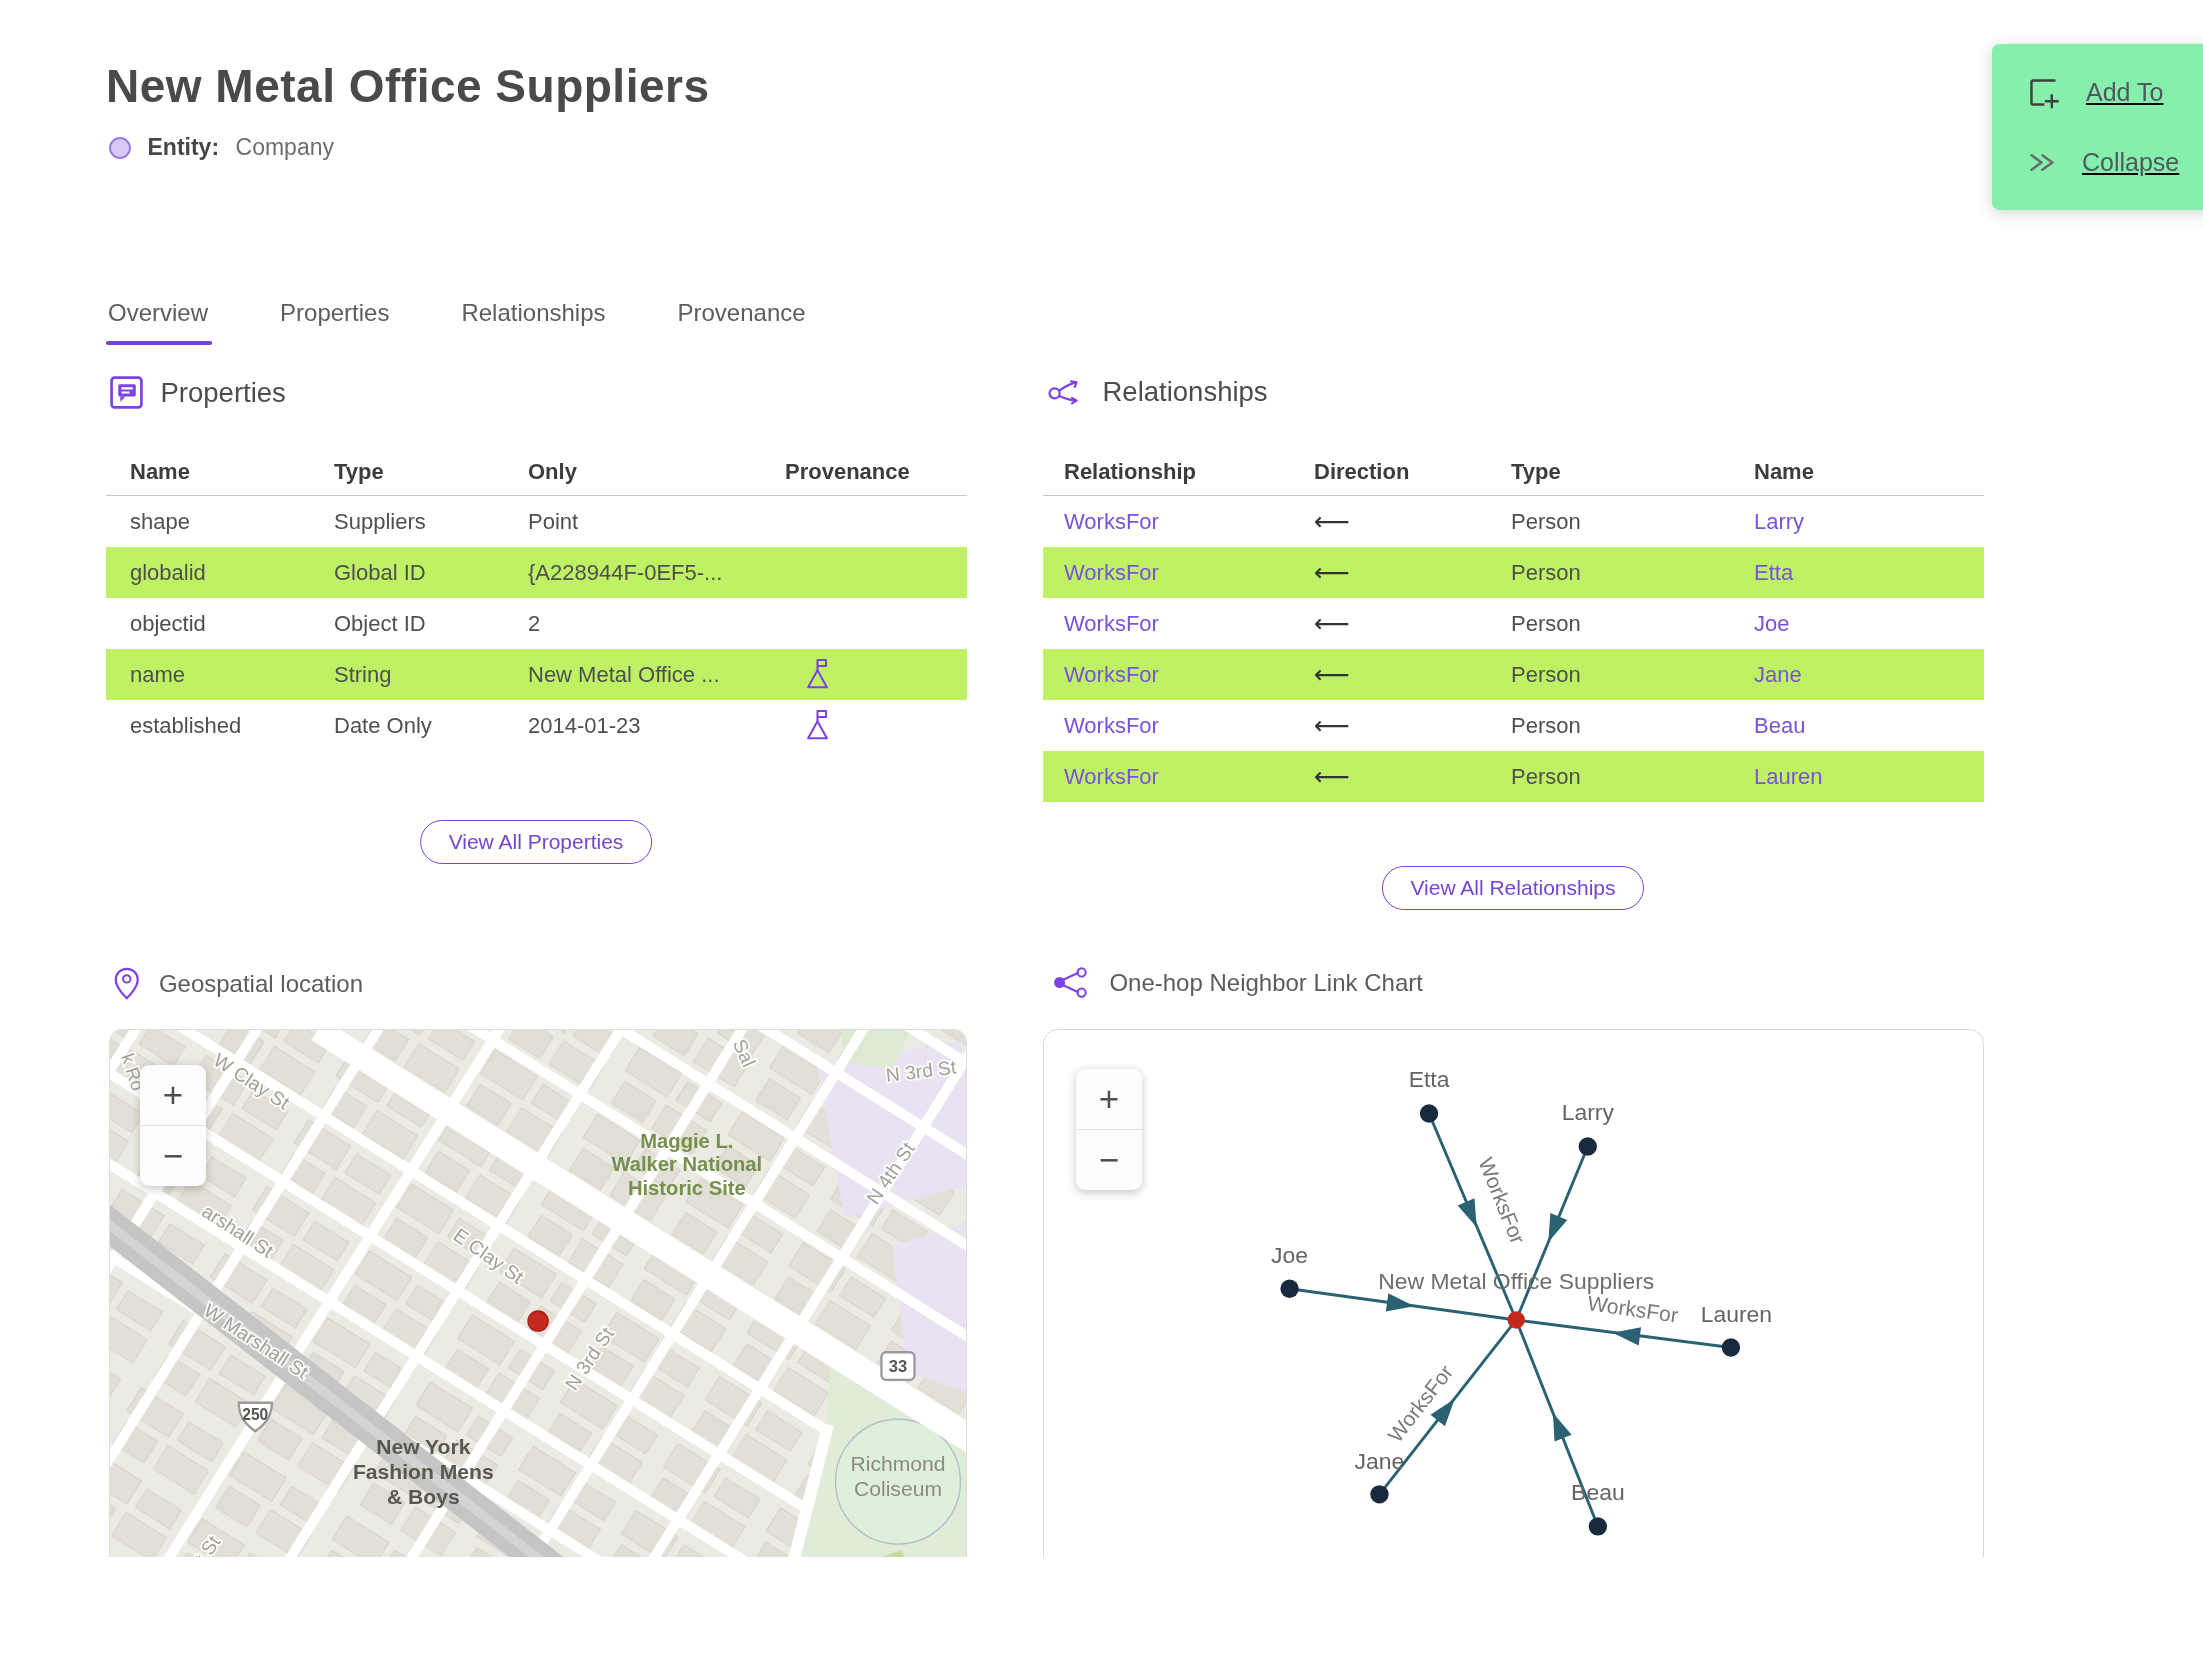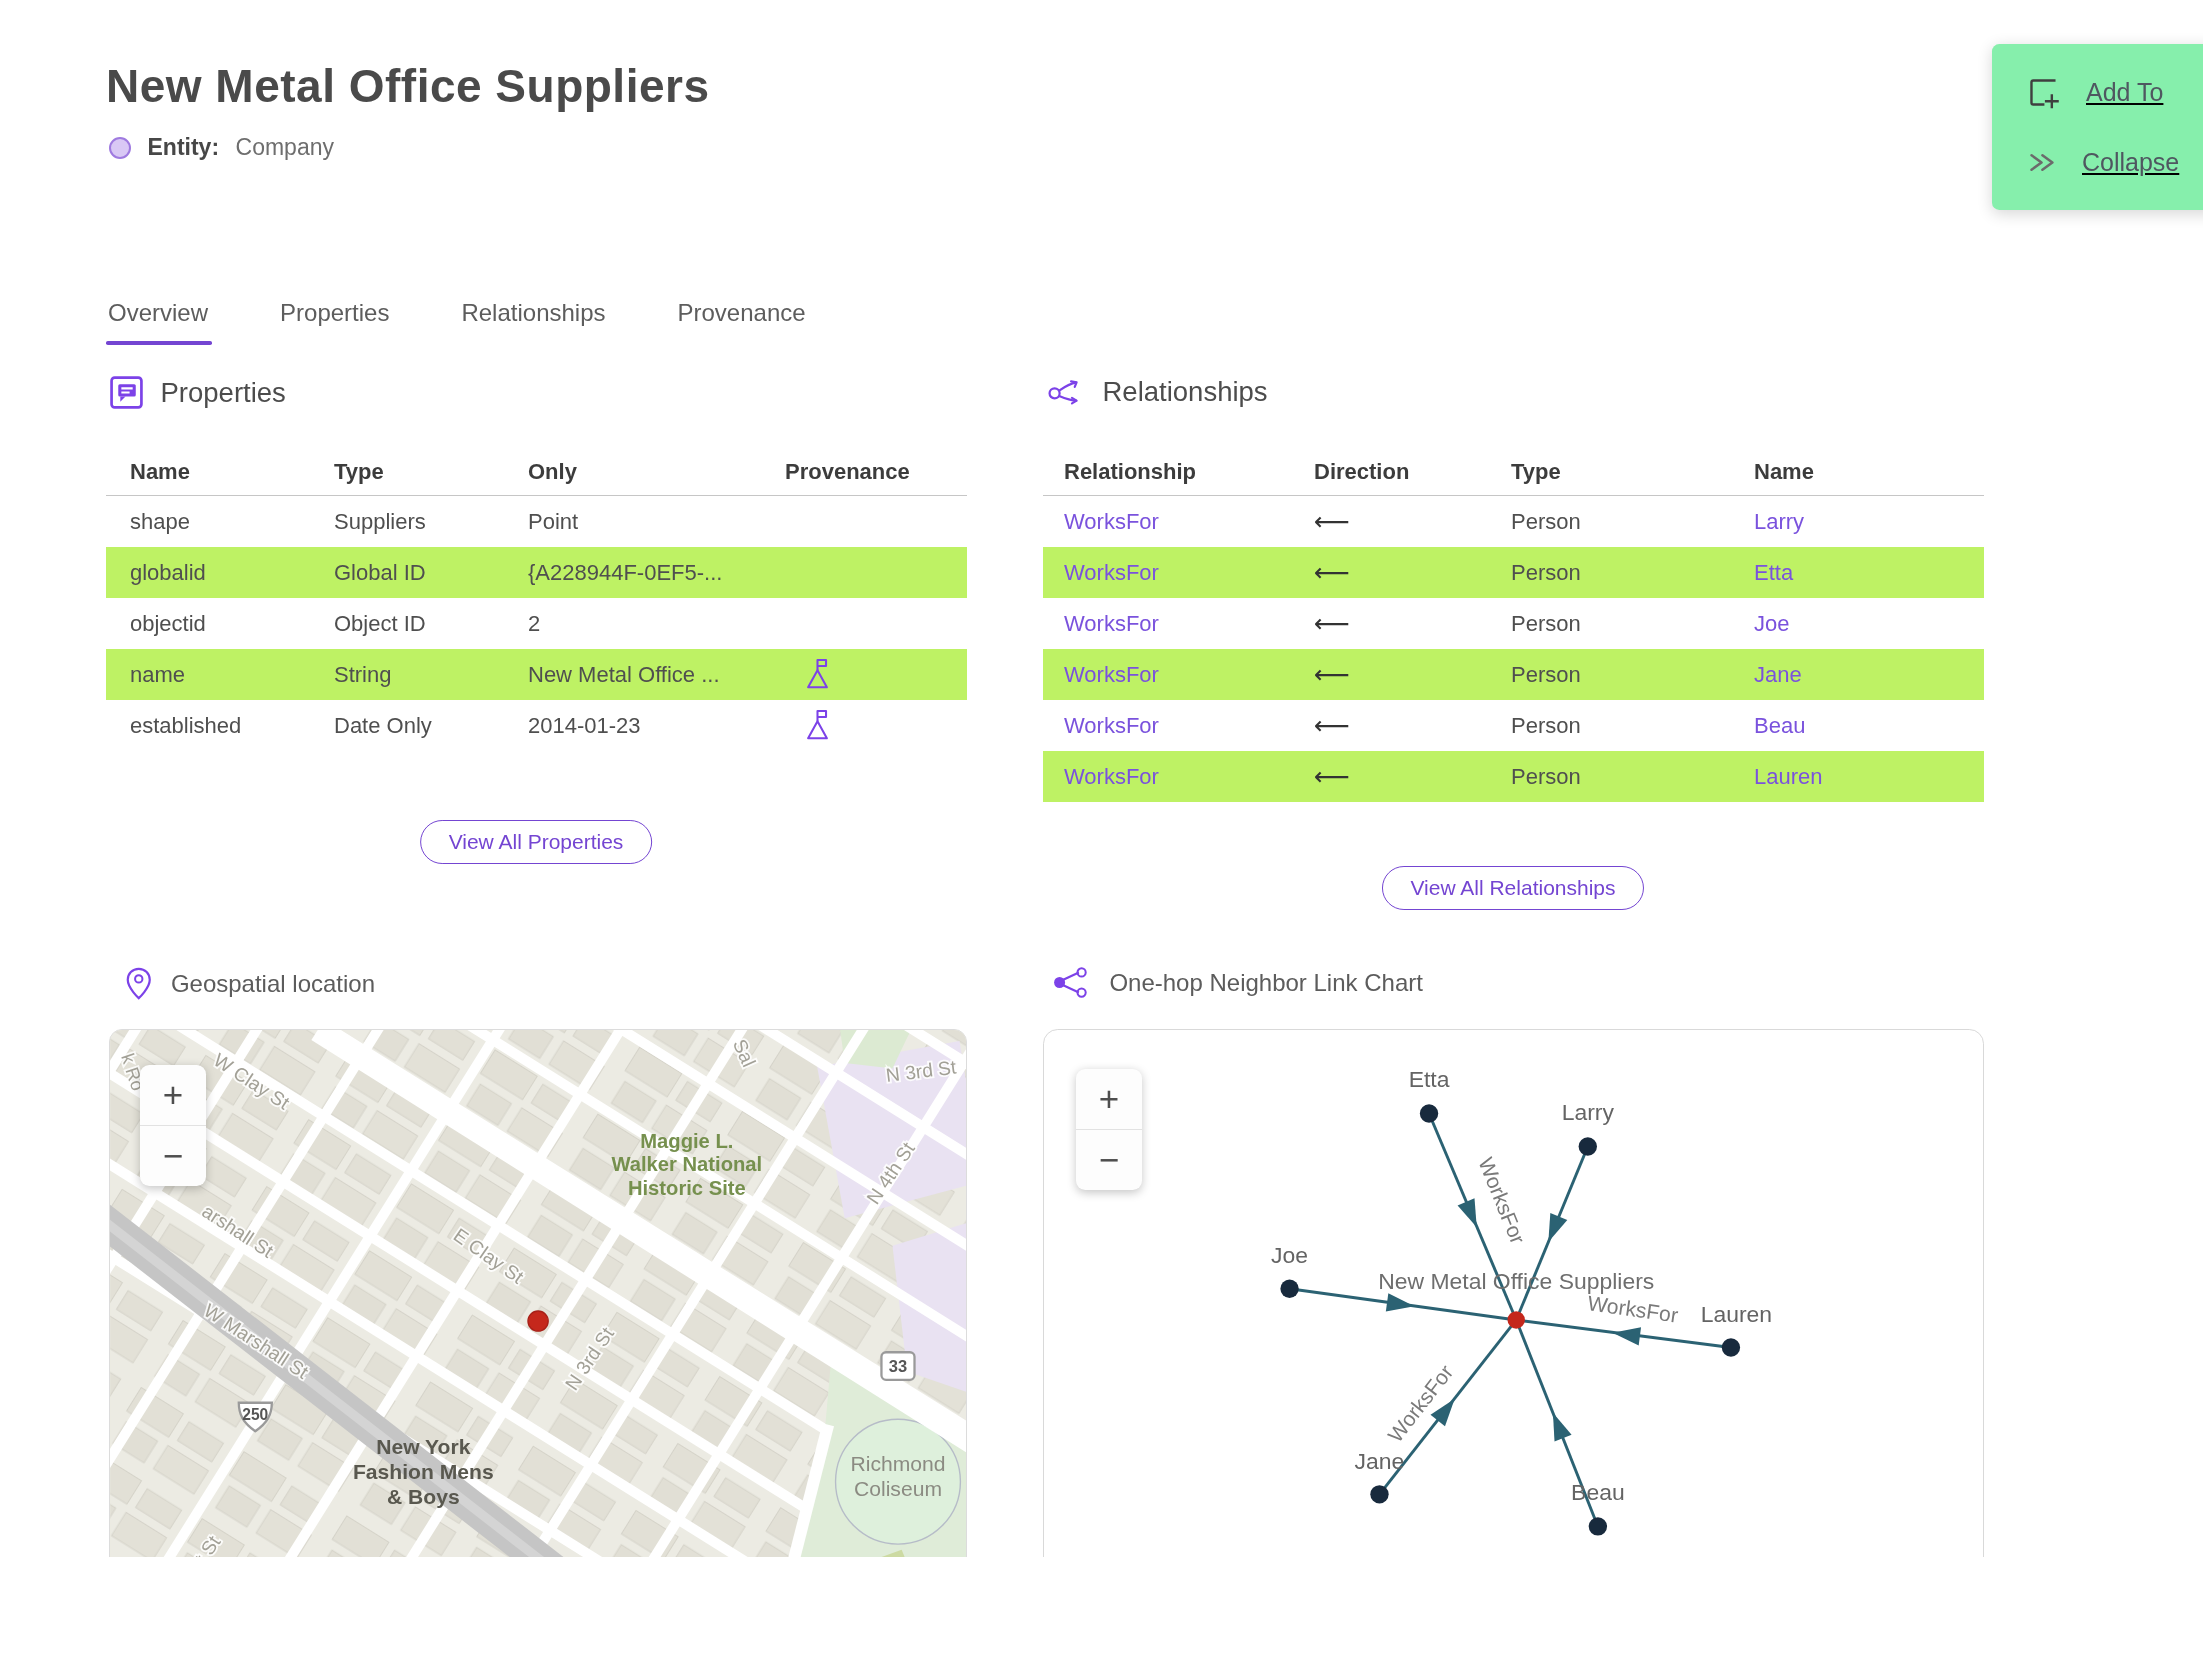--- a/index.html
+++ b/index.html
@@ -209,21 +209,21 @@
       <span class="lnk">WorksFor</span>
       <span class="dir">⟵</span>
       <span>Person</span>
       <span class="lnk">Lauren</span>
     </div>
   </div>
 
   <button class="pill" style="left:536px;top:820px;">View All Properties</button>
   <button class="pill" style="left:1513px;top:866px;">View All Relationships</button>
 
-  <div class="sub-head" style="left:125px;top:966px;">
+  <div class="sub-head" style="left:113px;top:966px;">
     <svg width="27.5" height="35" viewBox="0 0 30 38">
       <path d="M15,3 C8,3 3,8.5 3,15 C3,24 15,35 15,35 C15,35 27,24 27,15 C27,8.5 22,3 15,3 Z" fill="none" stroke="#7c42e8" stroke-width="2.4"></path>
       <circle cx="15" cy="14" r="4" fill="none" stroke="#7c42e8" stroke-width="2.2"></circle>
     </svg>
     <span class="sub-title">Geospatial location</span>
   </div>
   <div class="sub-head" style="left:1052px;top:966px;">
     <svg width="39" height="33" viewBox="0 0 42 36">
       <circle cx="8" cy="18" r="6" fill="#7c42e8"></circle>
       <path d="M12,15 L29,7 M12,21 L29,29" stroke="#7c42e8" stroke-width="2.4"></path>

